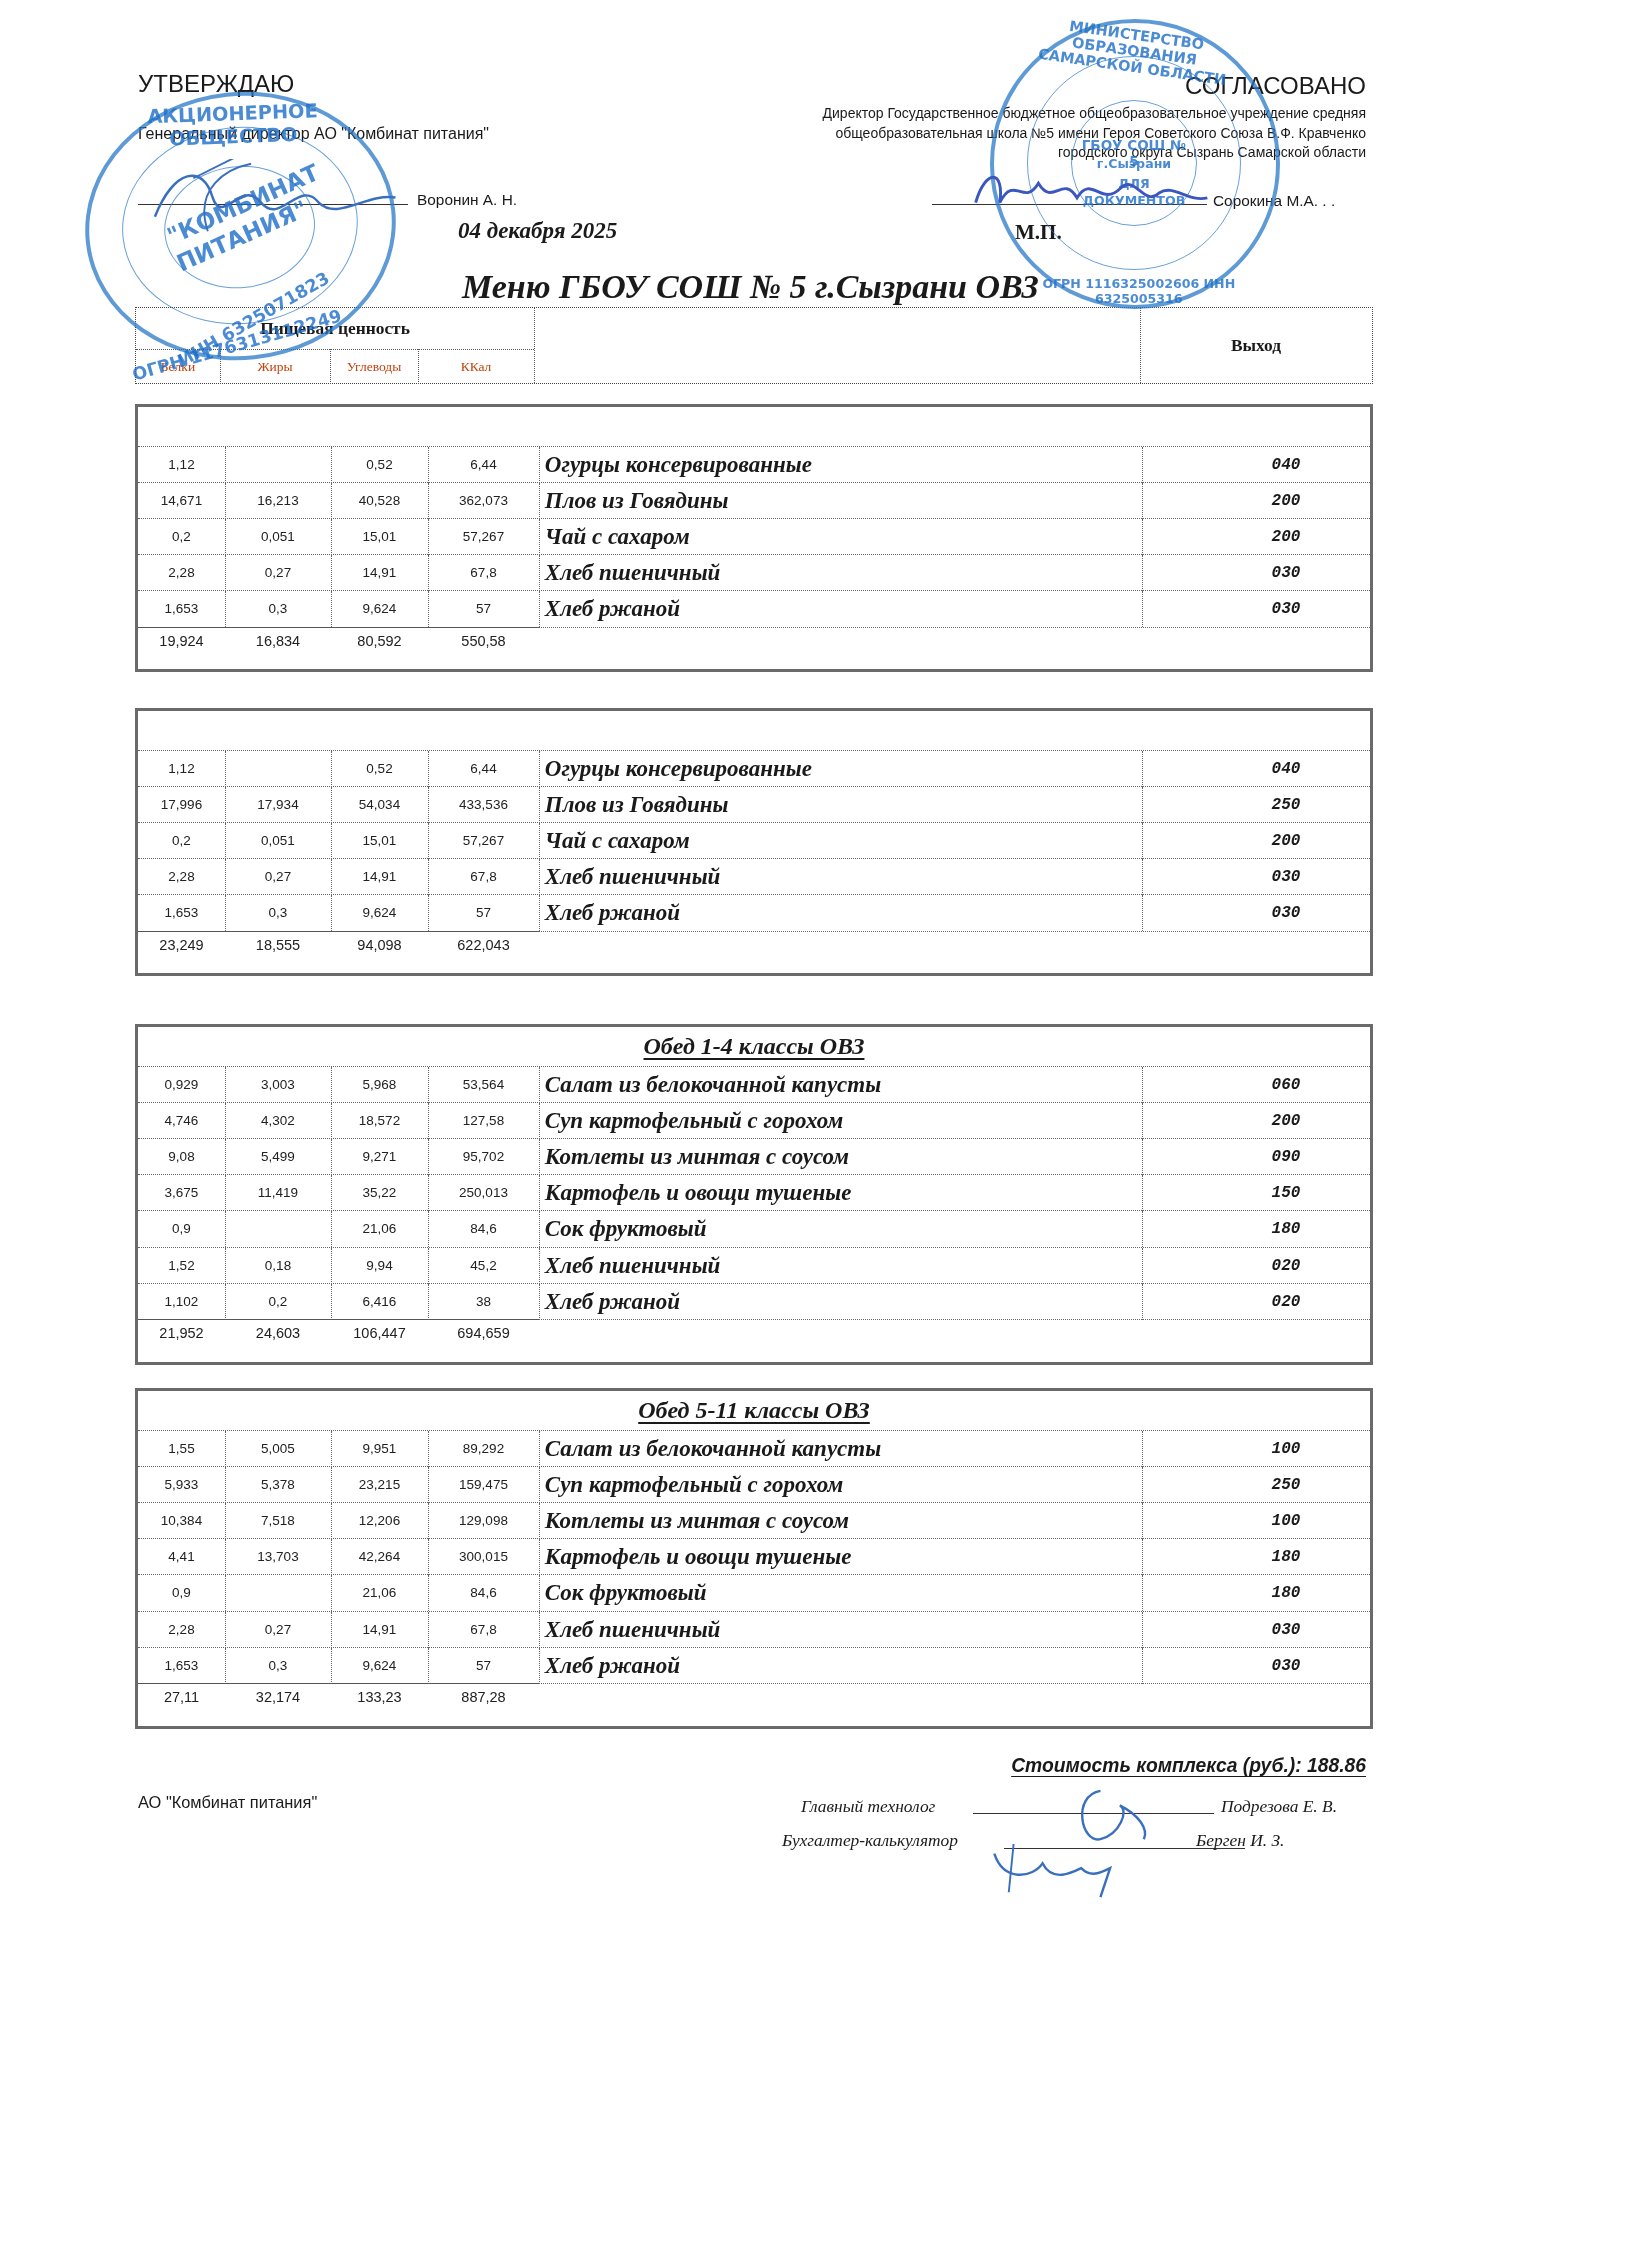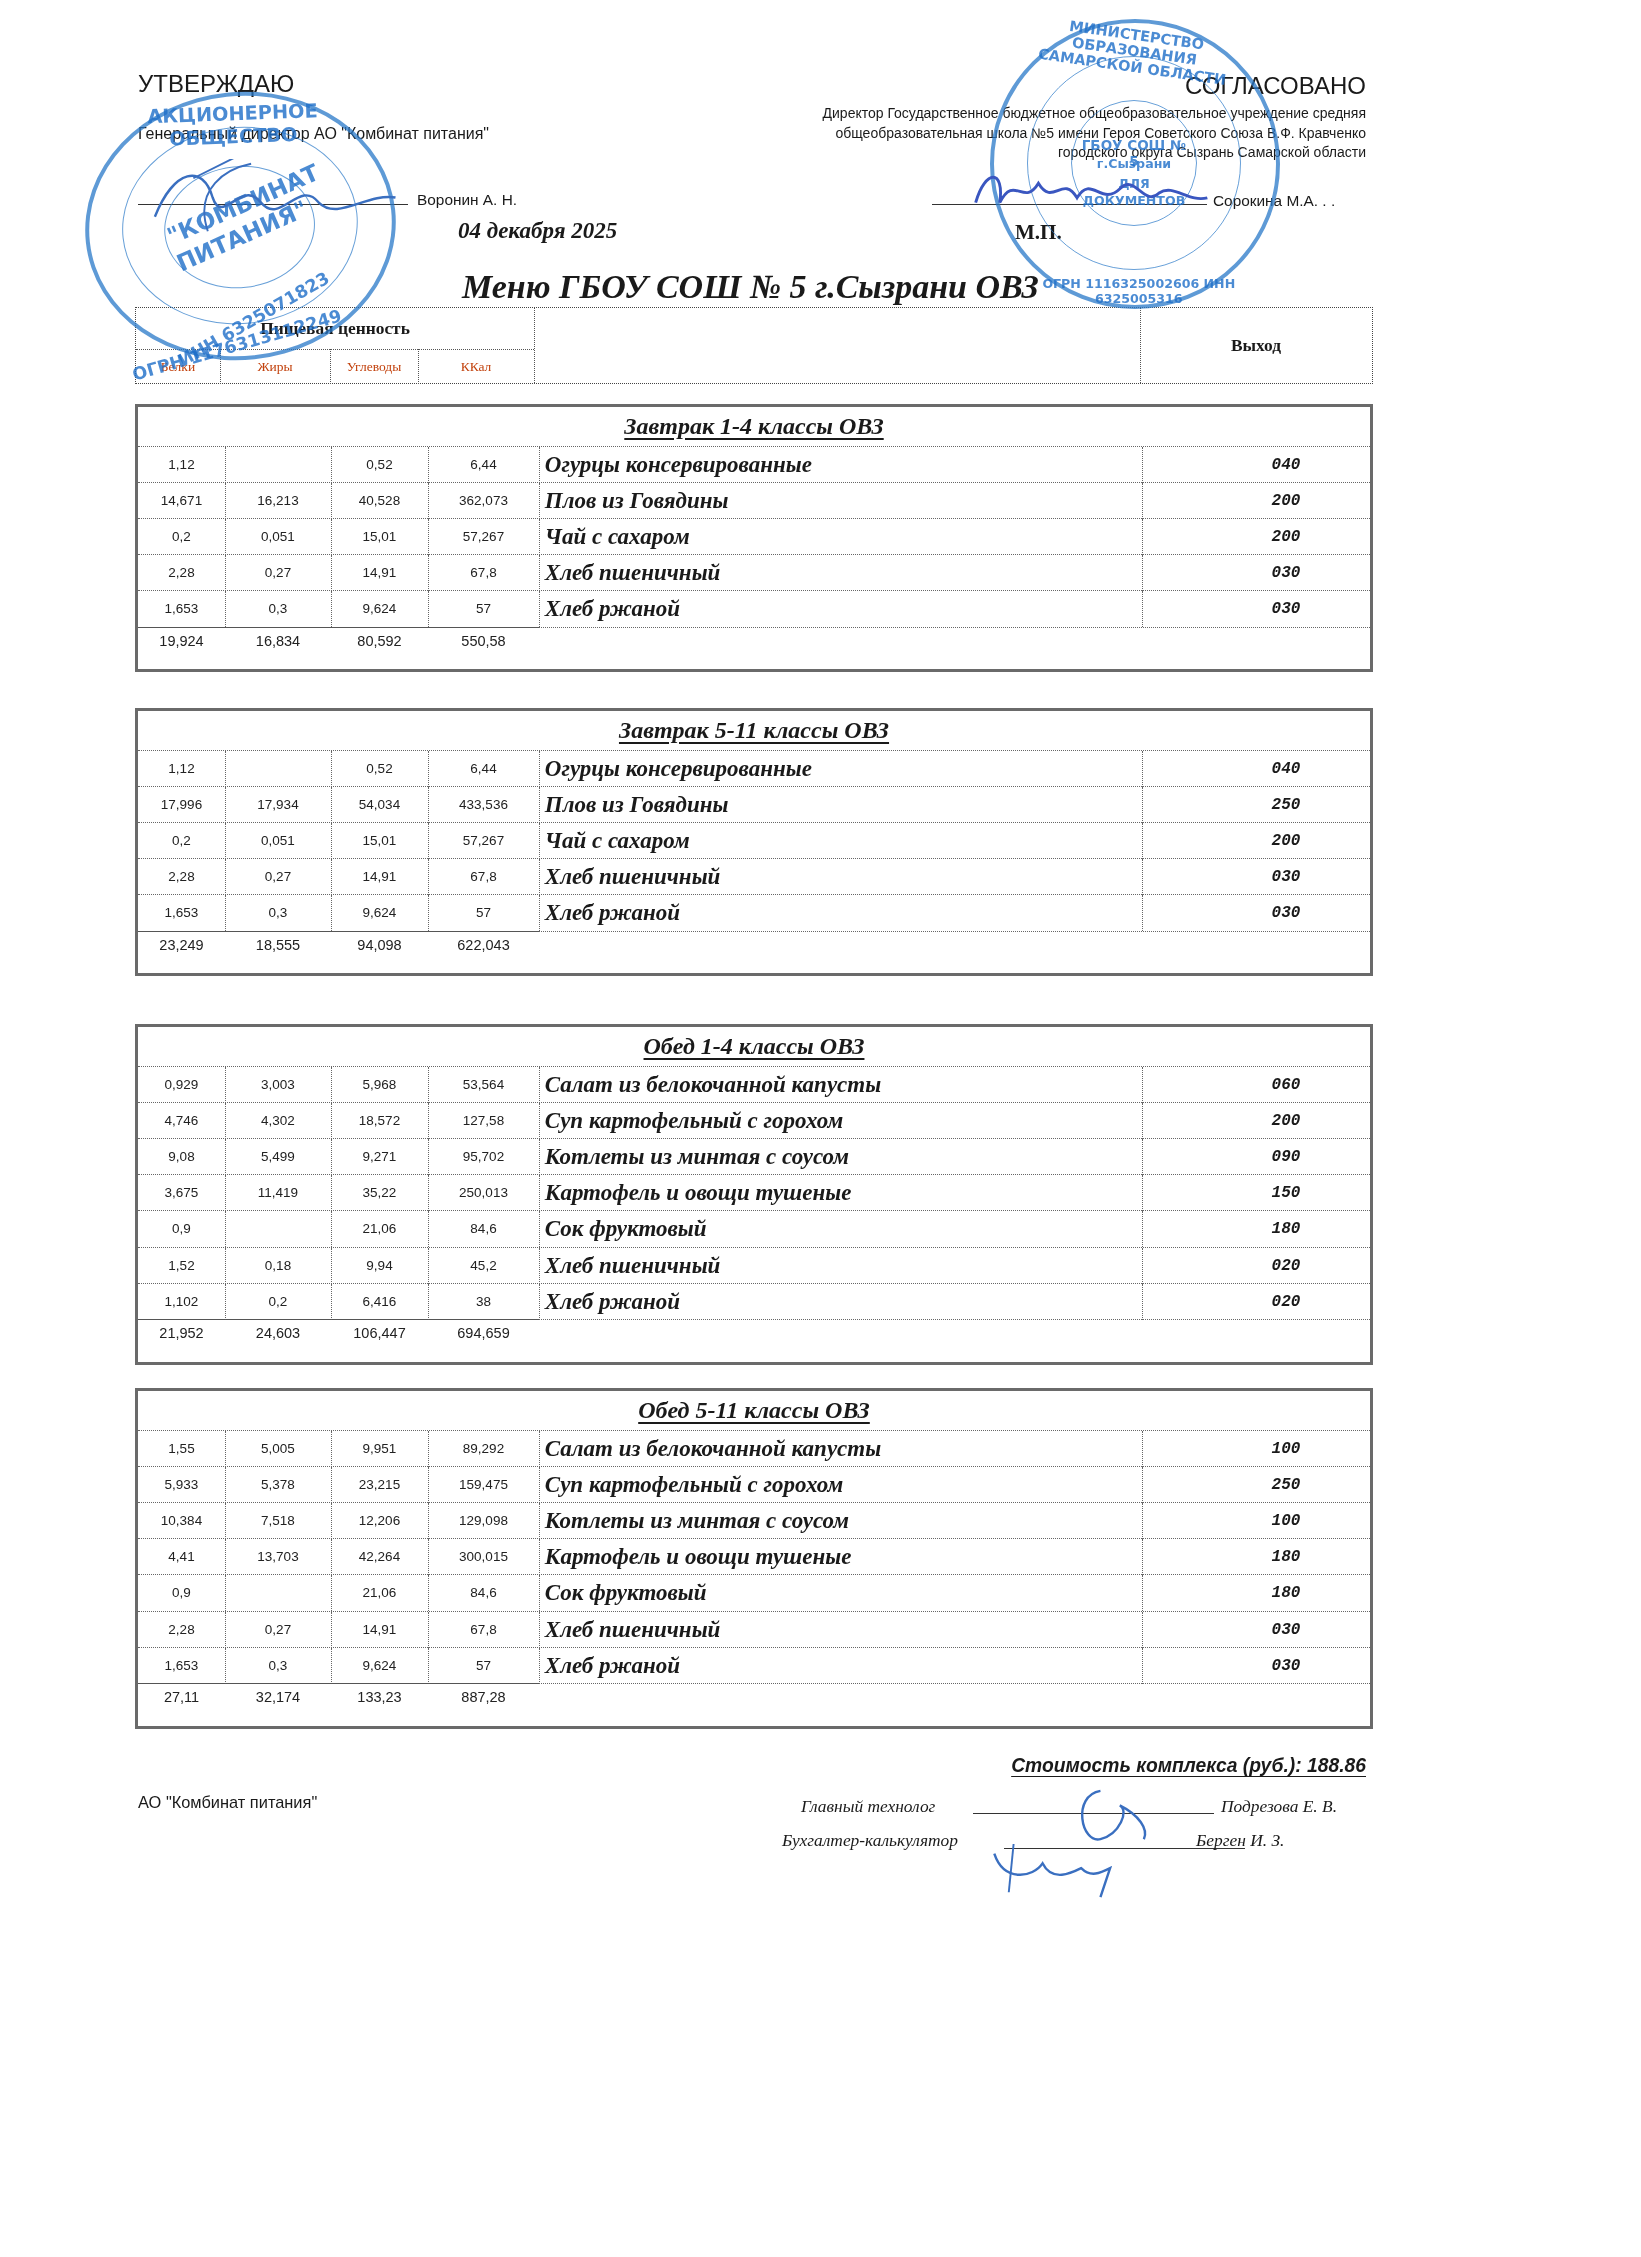--- a/index.html
+++ b/index.html
@@ -81,21 +81,20 @@
   <div class="vdot" style="left:282px; top:41px; height:35px;"></div>
   <div class="cell sub" style="left:0; top:41px; width:84px; height:35px;">Белки</div>
   <div class="cell sub" style="left:84px; top:41px; width:110px; height:35px;">Жиры</div>
   <div class="cell sub" style="left:194px; top:41px; width:88px; height:35px;">Углеводы</div>
   <div class="cell sub" style="left:282px; top:41px; width:116px; height:35px;">ККал</div>
   <div class="vdot" style="left:1004px; top:0; height:75px;"></div>
   <div class="cell" style="left:1004px; top:0; width:232px; height:75px;">Выход</div>
 </div>
 
 <div class="section" style="top:404px; height:268px;">
-  <div class="section-title"><span>Завтрак 1-4 классы ОВЗ</span></div>
   <div class="row" style="top:39px;">
     <div class="num c0">1,12</div>
     <div class="vsep" style="left:87px;"></div>
     <div class="num c1"></div>
     <div class="vsep" style="left:193px;"></div>
     <div class="num c2">0,52</div>
     <div class="vsep" style="left:290px;"></div>
     <div class="num c3">6,44</div>
     <div class="vsep" style="left:401px;"></div>
     <div class="dish">Огурцы консервированные</div>
@@ -157,21 +156,20 @@
   <div class="endline" style="top:220px;"></div>
   <div class="totals" style="top:220px;">
     <div class="num c0">19,924</div>
     <div class="num c1">16,834</div>
     <div class="num c2">80,592</div>
     <div class="num c3">550,58</div>
   </div>
 </div>
 
 <div class="section" style="top:708px; height:268px;">
-  <div class="section-title"><span>Завтрак 5-11 классы ОВЗ</span></div>
   <div class="row" style="top:39px;">
     <div class="num c0">1,12</div>
     <div class="vsep" style="left:87px;"></div>
     <div class="num c1"></div>
     <div class="vsep" style="left:193px;"></div>
     <div class="num c2">0,52</div>
     <div class="vsep" style="left:290px;"></div>
     <div class="num c3">6,44</div>
     <div class="vsep" style="left:401px;"></div>
     <div class="dish">Огурцы консервированные</div>

